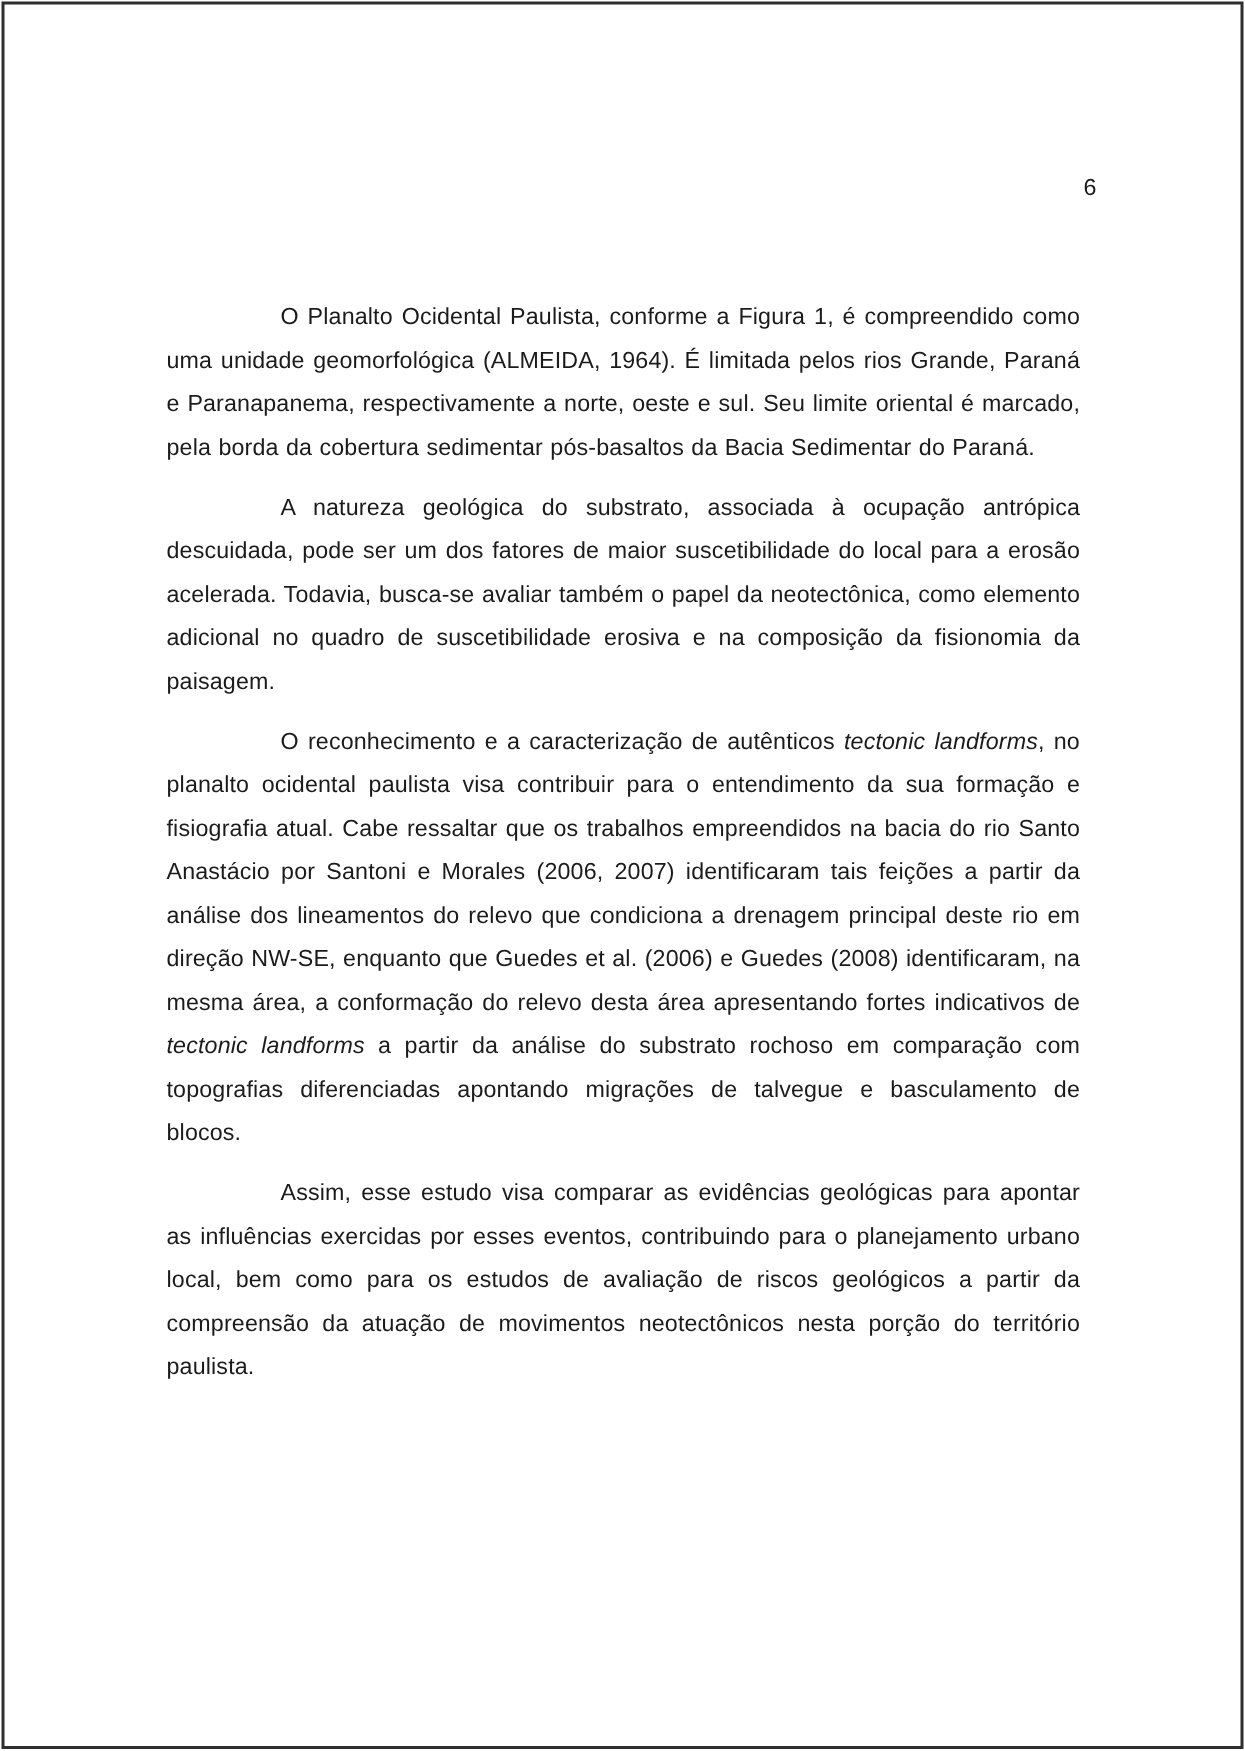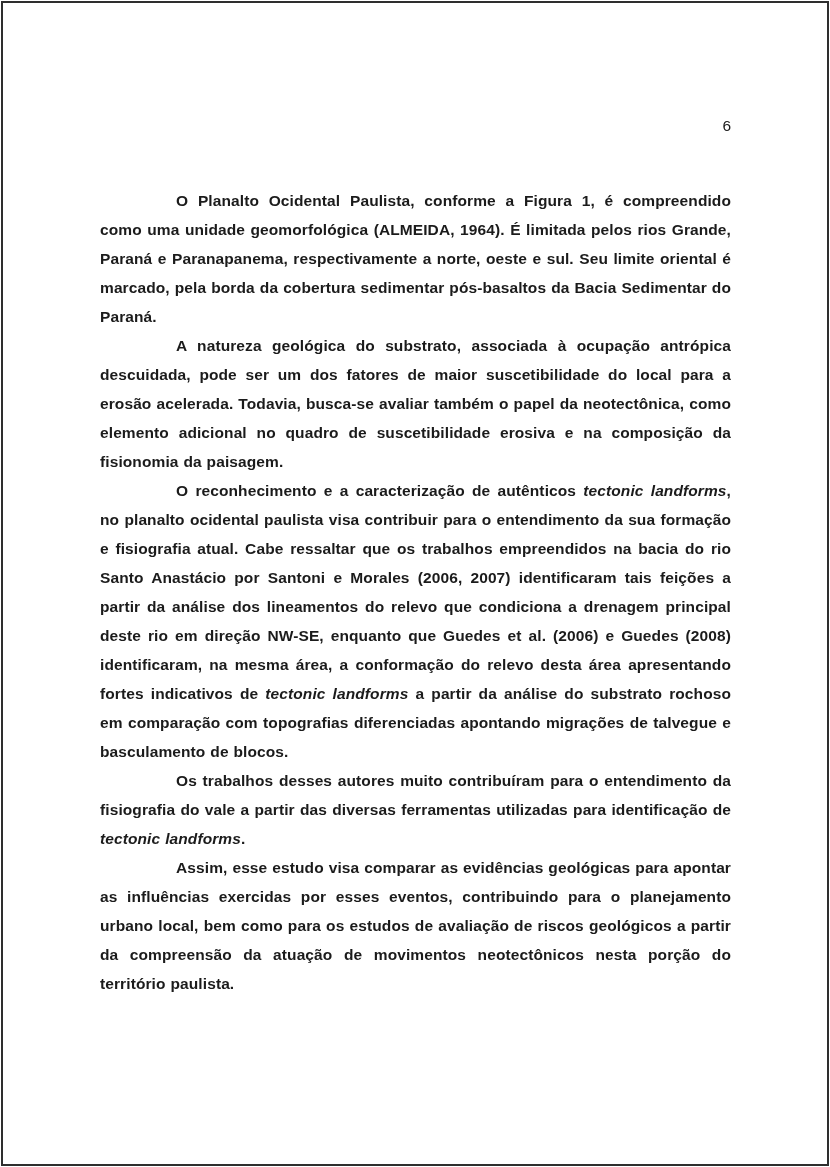--- a/index.html
+++ b/index.html
@@ -30,47 +30,45 @@
     line-height: 16px;
     color: #1b1b1b;
   }
   .content {
     position: absolute;
     left: 100px;
     right: 99px;
     top: 186px;
   }
   .para {
-    margin: 0;
+    margin: 11px;
     padding: 0;
     font-size: 15.5px;
     line-height: 29px;
     text-align: justify;
     text-indent: 76px;
     letter-spacing: 0.1px;
     word-spacing: 0.5px;
     hyphens: none;
-    font-weight: bold;
   }
   .para em {
     font-style: italic;
   }
 </style>
 </head>
 <body>
 
 <div class="page">
   <div class="frame"></div>
 
   <div class="page-number">6</div>
 
   <div class="content">
     <p class="para"><span>O Planalto Ocidental Paulista, conforme a Figura 1, é compreendido como uma unidade geomorfológica (ALMEIDA, 1964). É limitada pelos rios Grande, Paraná e Paranapanema, respectivamente a norte, oeste e sul. Seu limite oriental é marcado, pela borda da cobertura sedimentar pós-basaltos da Bacia Sedimentar do Paraná.</span></p>
 
     <p class="para"><span>A natureza geológica do substrato, associada à ocupação antrópica descuidada, pode ser um dos fatores de maior suscetibilidade do local para a erosão acelerada. Todavia, busca-se avaliar também o papel da neotectônica, como elemento adicional no quadro de suscetibilidade erosiva e na composição da fisionomia da paisagem.</span></p>
 
     <p class="para"><span>O reconhecimento e a caracterização de autênticos </span><em>tectonic landforms</em><span>, no planalto ocidental paulista visa contribuir para o entendimento da sua formação e fisiografia atual. Cabe ressaltar que os trabalhos empreendidos na bacia do rio Santo Anastácio por Santoni e Morales (2006, 2007) identificaram tais feições a partir da análise dos lineamentos do relevo que condiciona a drenagem principal deste rio em direção NW-SE, enquanto que Guedes et al. (2006) e Guedes (2008) identificaram, na mesma área, a conformação do relevo desta área apresentando fortes indicativos de </span><em>tectonic landforms</em><span> a partir da análise do substrato rochoso em comparação com topografias diferenciadas apontando migrações de talvegue e basculamento de blocos.</span></p>
 
-    <p class="para"><span>Os trabalhos desses autores muito contribuíram para o entendimento da fisiografia do vale a partir das diversas ferramentas utilizadas para identificação de </span><em>tectonic landforms</em><span>.</span></p>
 
     <p class="para"><span>Assim, esse estudo visa comparar as evidências geológicas para apontar as influências exercidas por esses eventos, contribuindo para o planejamento urbano local, bem como para os estudos de avaliação de riscos geológicos a partir da compreensão da atuação de movimentos neotectônicos nesta porção do território paulista.</span></p>
   </div>
 </div>
 
 </body></html>

